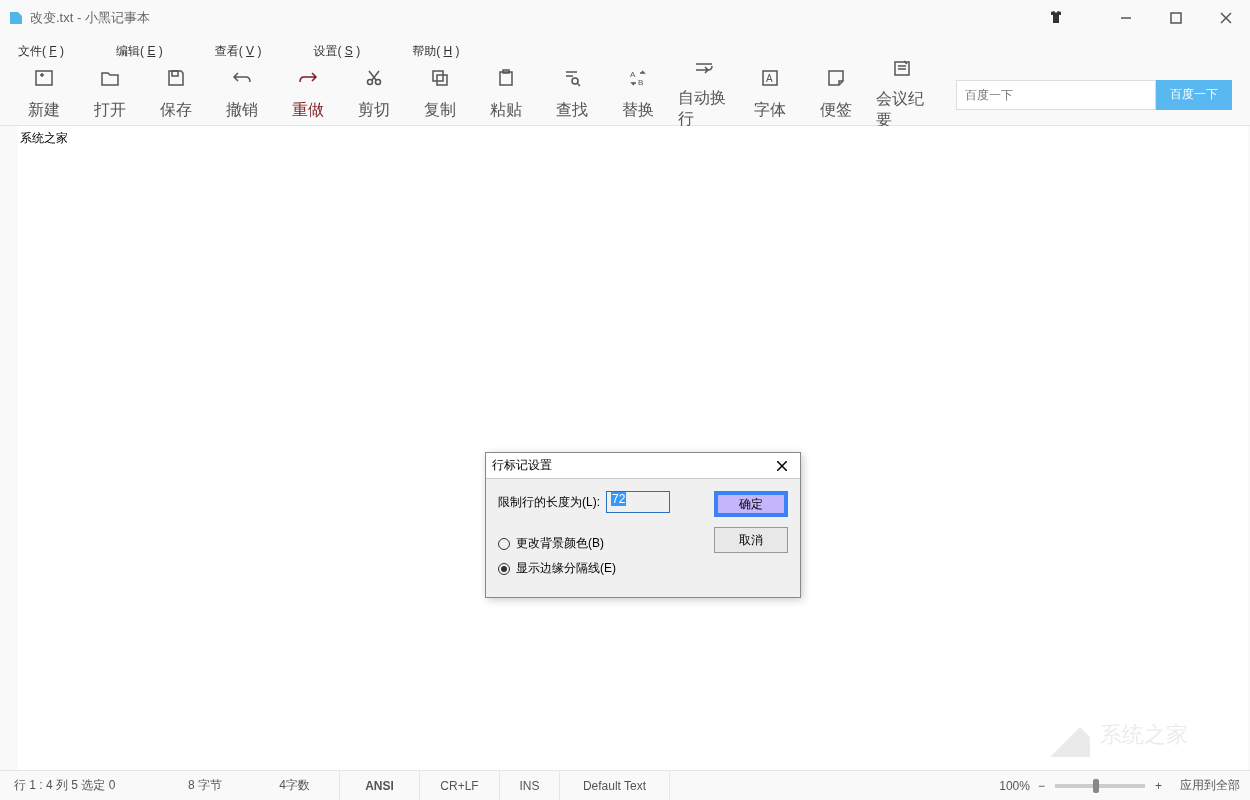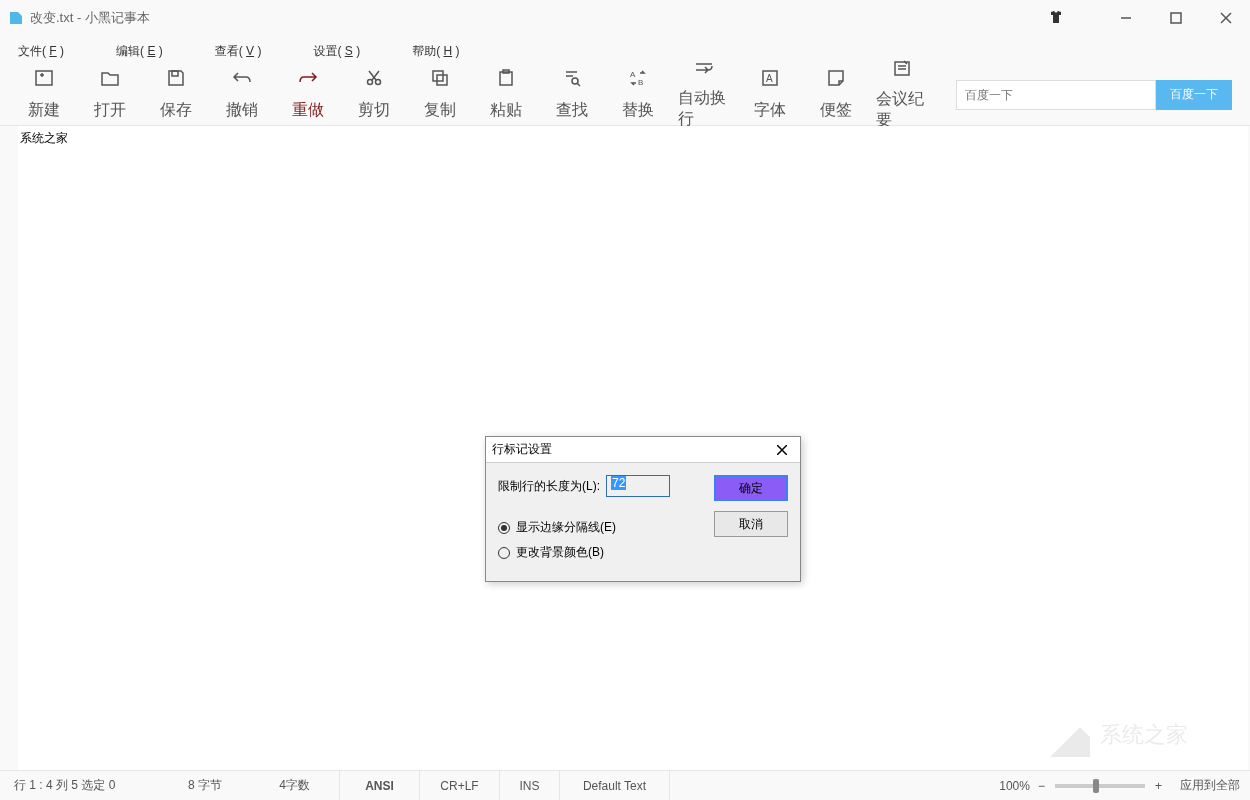--- a/index.html
+++ b/index.html
@@ -26,30 +26,30 @@
 .tool-btn .label { font-size: 16px; margin-top: 12px; }
 .search-box { margin-left: auto; display: flex; align-items: center; height: 30px; }
 .search-input { width: 200px; height: 30px; border: 1px solid #ddd; padding: 0 8px; font-size: 12px; outline: none; }
 .search-btn { height: 30px; padding: 0 14px; background: #5ab8f0; color: #fff; border: none; cursor: pointer; font-size: 12px; }
 
 
 .editor-area { position: relative; height: calc(800px - 36px - 30px - 60px - 30px); background: #fff; border-left: 18px solid #f9f9f9; border-right: 2px solid #f9f9f9; }
 .editor-content { padding: 4px 2px; font-size: 12px; color: #000; }
 
 
-.dialog { position: absolute; left: 467px; top: 310px; width: 316px; background: #f0f0f0; border: 1px solid #888; box-shadow: 2px 2px 8px rgba(0,0,0,0.2); }
+.dialog { position: absolute; left: 467px; top: 326px; width: 316px; background: #f0f0f0; border: 1px solid #888; box-shadow: 2px 2px 8px rgba(0,0,0,0.2); }
 .dialog-title { height: 26px; background: #fff; border-bottom: 1px solid #ccc; display: flex; align-items: center; padding: 0 6px; font-size: 12px; }
 .dialog-title .close { margin-left: auto; width: 24px; height: 20px; display: flex; align-items: center; justify-content: center; cursor: pointer; }
 .dialog-body { padding: 12px; font-size: 12px; position: relative; }
 .dlg-row1 { display: flex; align-items: center; }
 .dlg-label { margin-right: 6px; }
 .dlg-input { width: 64px; height: 22px; border: 1px solid #2a6fbd; padding: 0 4px; font-size: 12px; }
 .dlg-input .sel { background: #3399ff; color: #fff; padding: 0 1px; }
 .dlg-btn { position: absolute; right: 12px; width: 74px; height: 26px; border: 1px solid #999; background: #e8e8e8; font-size: 12px; cursor: pointer; }
-.dlg-btn.ok { top: 12px; border: 2px solid #3b82f6; background: #8b5cf6; }
+.dlg-btn.ok { top: 12px; border: 4px solid #3b82f6; background: #c4b5fd; }
 .dlg-btn.cancel { top: 48px; }
 .radio-group { margin-top: 22px; }
 .radio-item { display: flex; align-items: center; margin-bottom: 8px; cursor: pointer; }
 .radio-circle { width: 12px; height: 12px; border: 1px solid #333; border-radius: 50%; margin-right: 6px; display: flex; align-items: center; justify-content: center; }
 .radio-circle.checked::after { content: ""; width: 6px; height: 6px; background: #333; border-radius: 50%; }
 
 
 .statusbar { position: absolute; bottom: 0; left: 0; right: 0; height: 30px; background: #f9f9f9; border-top: 1px solid #e6e6e6; display: flex; align-items: center; font-size: 12px; color: #555; }
 .status-seg { padding: 0 14px; height: 30px; display: flex; align-items: center; border-right: 1px solid #e6e6e6; }
 .status-seg.noborder { border-right: none; }
@@ -259,26 +259,26 @@
     </div>
     <div class="dialog-body">
       <div class="dlg-row1">
         <span class="dlg-label">限制行的长度为(L):</span>
         <span class="dlg-input"><span class="sel">72</span></span>
       </div>
       <button class="dlg-btn ok">确定</button>
       <button class="dlg-btn cancel">取消</button>
       <div class="radio-group">
         <div class="radio-item">
+          <span class="radio-circle"></span>
+          <span>更改背景颜色(B)</span>
+        </div>
+        <div class="radio-item">
           <span class="radio-circle checked"></span>
           <span>显示边缘分隔线(E)</span>
-        </div>
-        <div class="radio-item">
-          <span class="radio-circle"></span>
-          <span>更改背景颜色(B)</span>
         </div>
       </div>
     </div>
   </div>
 </div>
 
 <div class="watermark">
   <svg width="180" height="80" viewBox="0 0 180 80">
       <path d="M20 60 L40 40 L50 50 L50 70 L10 70 Z" fill="#000" stroke="none"></path>
       <text x="60" y="55" font-size="22" fill="#000" stroke="none">系统之家</text>

